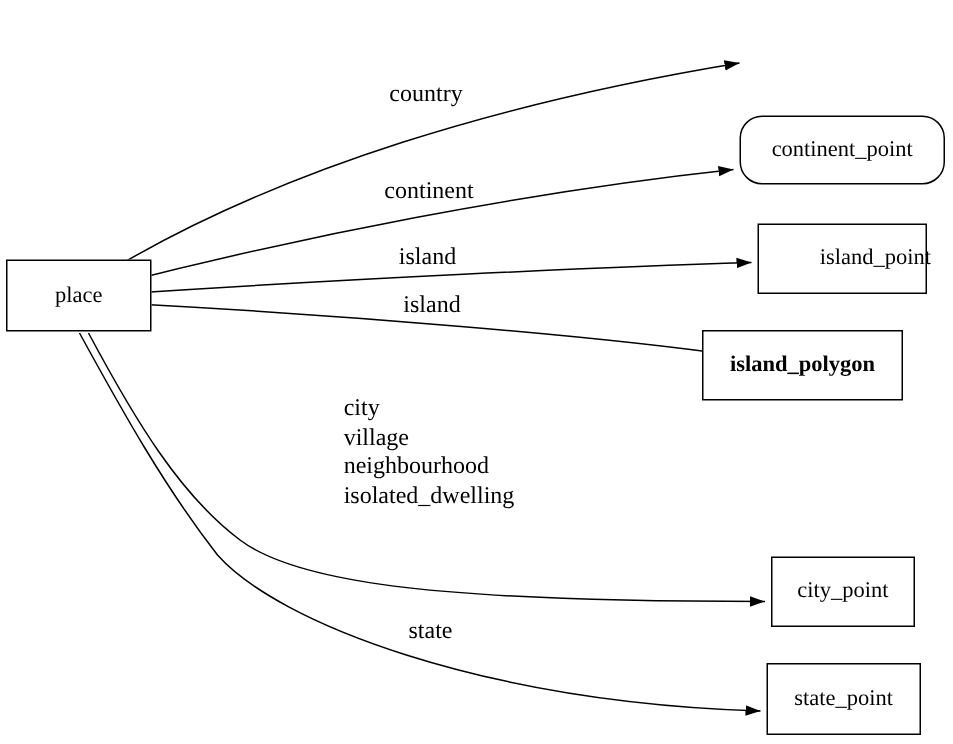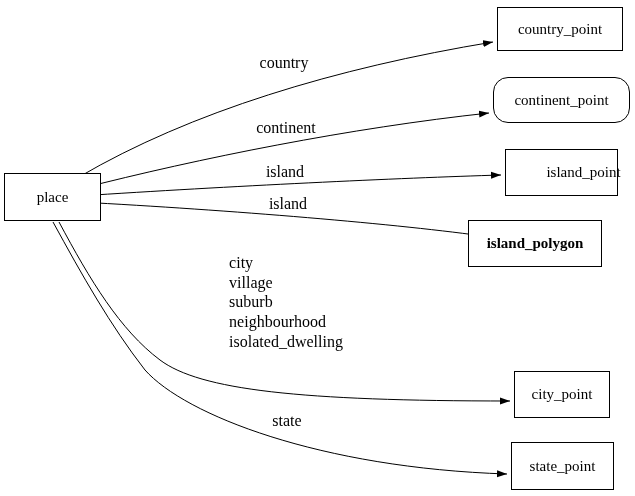--- a/index.html
+++ b/index.html
@@ -64,23 +64,20 @@
     <path d="M79,196 C230,186 400,178 501,175" marker-end="url(#arrow)"></path>
     <path d="M79,202 C230,210 400,224 490,237" marker-end="url(#arrow)"></path>
     <path d="M59,222 C90,280 120,330 160,360 C200,390 300,401 510,401" marker-end="url(#arrow)"></path>
     <path d="M53,222 C82,275 110,325 145,370 C185,415 320,468 507,474" marker-end="url(#arrow)"></path>
   </svg>
 
   <div class="node" style="left:4px; top:173px; width:97px; height:48px;">
     <span>place</span>
   </div>
 
-  <div class="node" style="left:497px; top:7px; width:126px; height:44px;">
-    <span>country_point</span>
-  </div>
 
   <div class="node" style="left:493px; top:77px; width:137px; height:46px;border-radius:15px;">
     <span>continent_point</span>
   </div>
 
   <div class="node" style="left:505px; top:149px; width:113px; height:47px;padding-left:44px;">
     <span>island_point</span>
   </div>
 
   <div class="node" style="left:468px; top:220px; width:134px; height:47px;font-weight:bold;">
@@ -99,20 +96,19 @@
 
   <div class="edge-label" style="left:286px; top:128px;">continent</div>
 
   <div class="edge-label" style="left:285px; top:172px;">island</div>
 
   <div class="edge-label" style="left:288px; top:204px;">island</div>
 
   <div class="edge-label" style="left:286px; top:302px;">
     <div>city</div>
     <div>village</div>
-    <div>suburb</div>
     <div>neighbourhood</div>
     <div>isolated_dwelling</div>
   </div>
 
   <div class="edge-label" style="left:287px; top:421px;">state</div>
 
 </div>
 
 </body></html>

